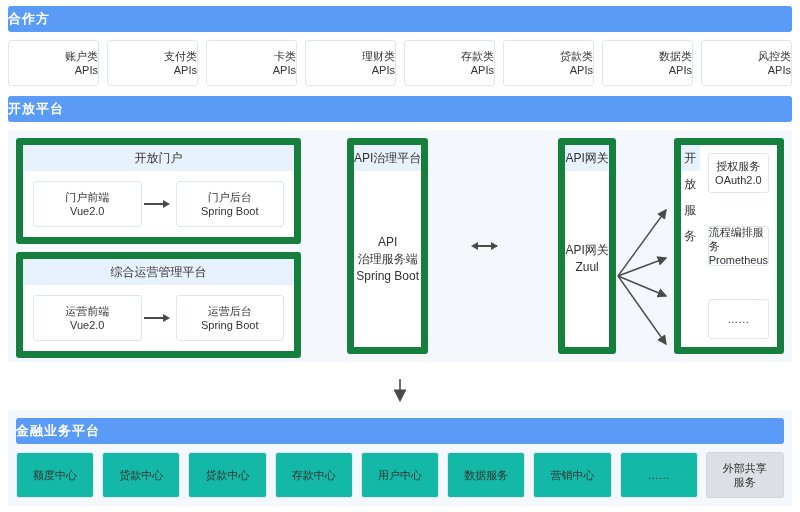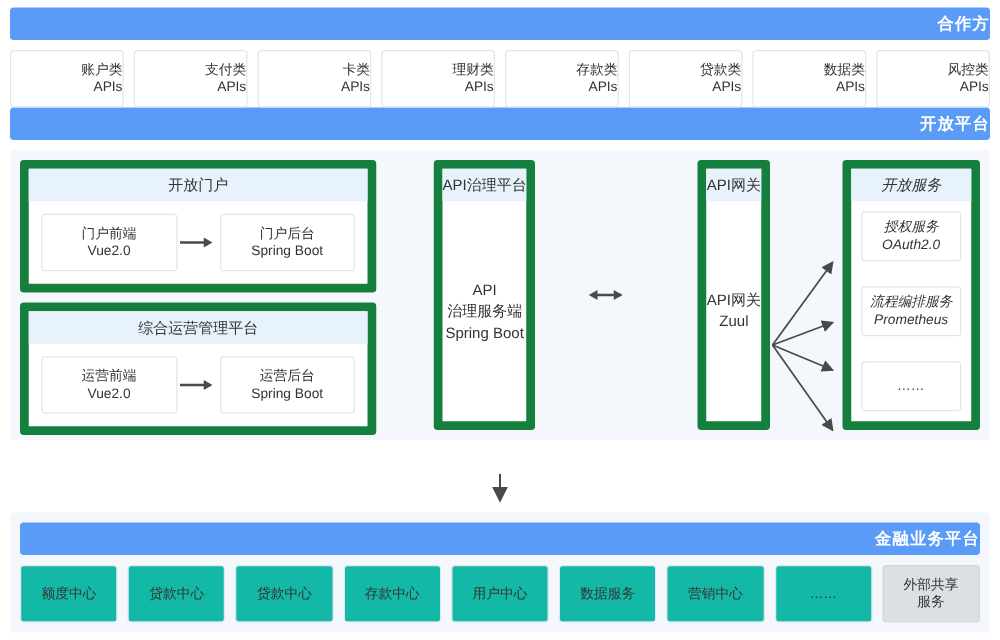--- a/index.html
+++ b/index.html
@@ -21,26 +21,25 @@
     box-sizing: border-box;
     padding: 6px 8px;
   }
 
   
   .banner {
     background: #5b9bf8;
     color: #ffffff;
     font-size: 13px;
     font-weight: bold;
-    text-align: right;
+    text-align: left;
     border-radius: 3px;
     height: 26px;
     line-height: 26px;
     letter-spacing: 1px;
-    padding-left: 24px;
   }
 
   
   .partner-row {
     display: flex;
     gap: 8px;
     margin-top: 8px;
   }
   .partner-card {
     flex: 1 1 0;
@@ -183,22 +182,21 @@
   }
 
   .col-svc {
     width: 126px;
     display: flex;
     flex-direction: column;
   }
   .col-svc .panel {
     height: 100%;
     display: flex;
-    flex-direction: column;
-    font-style: italic;
+    flex-direction: row;
   }
   .svc-list {
     flex: 1;
     padding: 8px;
     display: flex;
     flex-direction: column;
     justify-content: space-between;
     box-sizing: border-box;
   }
   .svc-item {
@@ -301,21 +299,21 @@
     <div class="partner-card">
       <span>数据类</span>
       <span>APIs</span>
     </div>
     <div class="partner-card">
       <span>风控类</span>
       <span>APIs</span>
     </div>
   </div>
 
-  <div class="banner" style="">开放平台</div>
+  <div class="banner" style="margin-top:10px;">开放平台</div>
 
   <div class="platform-wrap">
 
     <div class="col col-portal">
       <div class="panel">
         <div class="panel-head">开放门户</div>
         <div class="panel-body">
           <div class="pair">
             <div class="sub-box">
               <span>门户前端</span>

